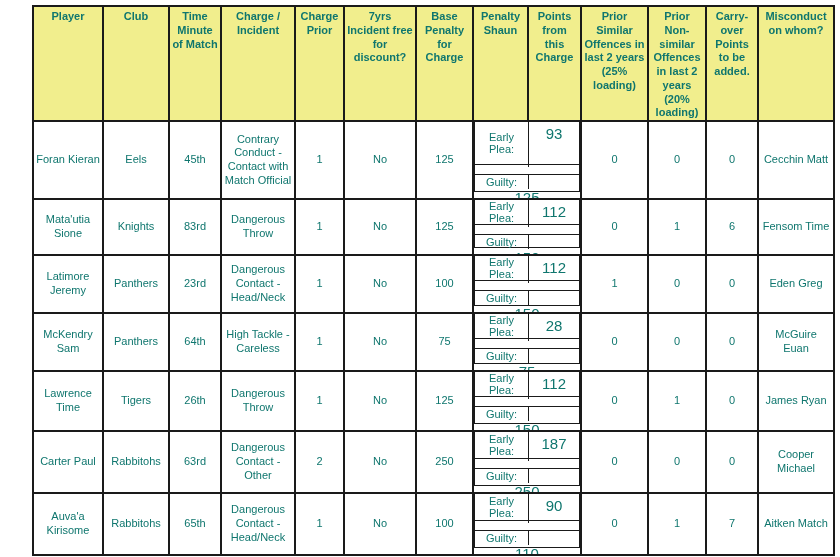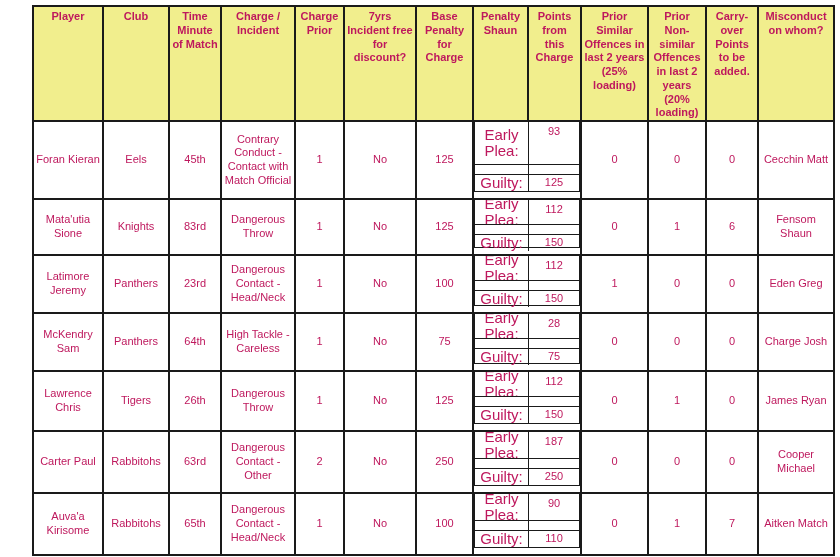--- a/index.html
+++ b/index.html
@@ -5,21 +5,21 @@
   :root{
     --header-bg:#f1ee8d;
     --border:#1a1a1a;
   }
   html,body{margin:0;padding:0;background:#fff;}
   .page{
     position:relative;
     width:840px;height:557px;
     background:#fff;
     font-family:"Liberation Sans", sans-serif;
-    color:#be185d;
+    color:#0f766e;
     overflow:hidden;
   }
   table.judiciary{
     position:absolute;left:32px;top:5px;
     width:801px;
     border-collapse:collapse;
     table-layout:fixed;
   }
   table.judiciary th, table.judiciary td{
     border:2px solid var(--border);
@@ -56,34 +56,34 @@
     margin:0;
   }
   .row-0 .pp-grid{height:70px;}
   .row-1 .pp-grid{height:48px;}
   .row-2 .pp-grid{height:50px;}
   .row-3 .pp-grid{height:50px;}
   .row-4 .pp-grid{height:52px;}
   .row-5 .pp-grid{height:54px;}
   .row-6 .pp-grid{height:54px;}
   .pp-row{display:flex;box-sizing:border-box;}
-  .pp-row + .pp-row{border-top:1.5px solid var(--border);}
+  .pp-row + .pp-row{border-top:1.5px solid var(--border);flex-direction:column;}
   .pp-early{flex:1;min-height:24px;}
   .pp-mid{height:10px;flex:0 0 auto;}
   .pp-guilty{height:17px;flex:0 0 auto;}
   .pp-label{
     width:52%;box-sizing:border-box;
     border-right:1.5px solid var(--border);
     display:flex;align-items:center;justify-content:center;
-    font-size:15px;line-height:1.1;
+    font-size:11px;line-height:1.1;
     padding:1px;
   }
   .pp-value{
     flex:1;display:flex;justify-content:center;
-    font-size:11px;
+    font-size:15px;
   }
   .pp-early .pp-value{align-items:flex-start;padding-top:3px;}
   .pp-guilty .pp-value{align-items:center;}
 </style>
 </head>
 <body>
 
 <div class="page">
   <table class="judiciary">
     <colgroup>
@@ -169,21 +169,21 @@
         </div>
         <div class="pp-row pp-guilty">
           <div class="pp-label">Guilty:</div>
           <div class="pp-value">150</div>
         </div>
       </div>
     </td>
     <td>0</td>
     <td>1</td>
     <td>6</td>
-    <td>Fensom Shaun</td>
+    <td>Fensom Time</td>
   </tr>
 
   <tr class="row-2">
     <td>Latimore Jeremy</td>
     <td>Panthers</td>
     <td>23rd</td>
     <td>Dangerous Contact - Head/Neck</td>
     <td>1</td>
     <td>No</td>
     <td>100</td>
@@ -229,25 +229,25 @@
         </div>
         <div class="pp-row pp-guilty">
           <div class="pp-label">Guilty:</div>
           <div class="pp-value">75</div>
         </div>
       </div>
     </td>
     <td>0</td>
     <td>0</td>
     <td>0</td>
-    <td>Charge Josh</td>
+    <td>McGuire Euan</td>
   </tr>
 
   <tr class="row-4">
-    <td>Lawrence Chris</td>
+    <td>Lawrence Time</td>
     <td>Tigers</td>
     <td>26th</td>
     <td>Dangerous Throw</td>
     <td>1</td>
     <td>No</td>
     <td>125</td>
     <td class="pp" colspan="2">
       <div class="pp-grid">
         <div class="pp-row pp-early">
           <div class="pp-label">Early Plea:</div>

